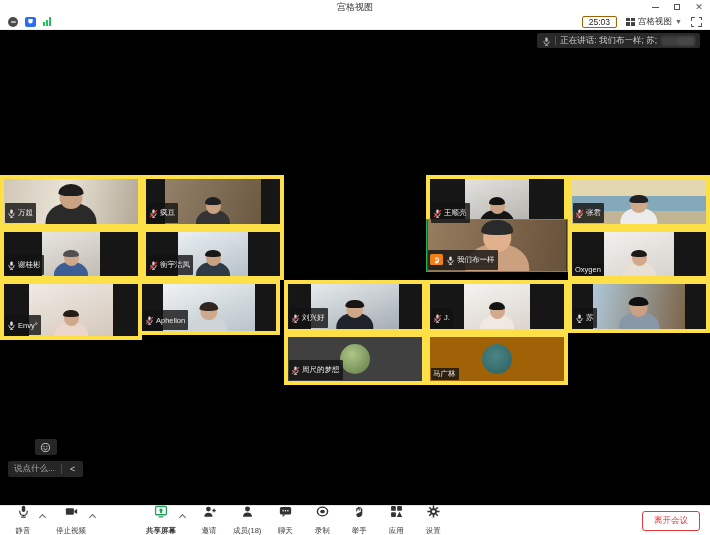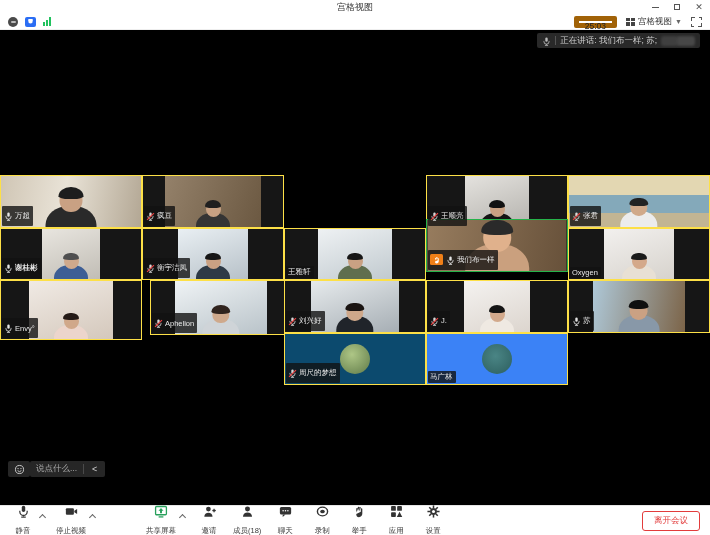--- a/index.html
+++ b/index.html
@@ -18,21 +18,21 @@
   
   .subbar{position:absolute;top:14px;left:0;right:0;height:16px;background:#fff;border-bottom:1px solid #eee;display:flex;align-items:center;padding:0 8px;gap:7px;}
   .ico-info{width:10px;height:10px;border-radius:50%;background:#4a4a4a;position:relative;}
   .ico-info::after{content:"";position:absolute;left:2.5px;top:4px;width:5px;height:2px;border-radius:2px;background:#bbb;}
   .ico-shield{width:11px;height:10px;border-radius:2px;background:#2a6df4;position:relative;}
   .ico-shield::after{content:"";position:absolute;left:3px;top:2px;width:5px;height:5px;background:#fff;clip-path:polygon(50% 0,100% 20%,85% 90%,50% 100%,15% 90%,0 20%);}
   .ico-signal{display:flex;align-items:flex-end;gap:1px;height:9px;}
   .ico-signal i{width:2px;background:#21c25e;display:block;}
   .ico-signal i:nth-child(1){height:4px;}.ico-signal i:nth-child(2){height:6px;}.ico-signal i:nth-child(3){height:9px;}
   .sub-spacer{flex:1;}
-  .timer{font-size:8.5px;color:#222;border:5px solid #a16207;border-radius:2px;padding:0 6px;height:12px;line-height:11px;}
+  .timer{font-size:8.5px;color:#222;border:1px solid #a16207;border-radius:2px;padding:0 6px;height:12px;line-height:11px;}
   .viewmode{display:flex;align-items:center;gap:3px;font-size:8.5px;color:#333;cursor:pointer;padding:0 2px;}
   .ico-gridview{display:grid;grid-template-columns:4px 4px;grid-template-rows:3.5px 3.5px;gap:1px;}
   .ico-gridview i{background:#444;display:block;}
   .caret{font-size:7px;color:#666;}
   .ico-fullscreen{width:11px;height:10px;position:relative;cursor:pointer;}
   .ico-fullscreen::before,.ico-fullscreen::after{content:"";position:absolute;width:3px;height:3px;border:1px solid #555;}
   .ico-fullscreen::before{left:0;top:0;border-right:none;border-bottom:none;box-shadow:8px 0 0 -1px #fff;}
   .ico-fullscreen::after{right:0;bottom:0;border-left:none;border-top:none;}
   .ico-fullscreen i{position:absolute;right:0;top:0;width:3px;height:3px;border:1px solid #555;border-left:none;border-bottom:none;}
   .ico-fullscreen b{position:absolute;left:0;bottom:0;width:3px;height:3px;border:1px solid #555;border-right:none;border-top:none;}
@@ -41,48 +41,48 @@
   .stage{position:absolute;top:30px;left:0;right:0;bottom:30px;background:#000;}
 
   .banner{position:absolute;top:3px;right:10px;height:15px;display:flex;align-items:center;gap:4px;background:rgba(43,43,43,.95);border-radius:2px;padding:0 5px;}
   .banner .vdiv{width:1px;height:9px;background:#555;}
   .banner .txt{font-size:8.5px;color:#cfcfcf;white-space:nowrap;}
   .blur-blob{width:18px;height:10px;background:#3f3f3f;border-radius:3px;filter:blur(1px);}
   .blur-blob+.blur-blob{margin-left:-6px;background:#474747;}
 
   
   .grid{position:absolute;left:0;top:145px;width:710px;height:210px;}
-  .tile{position:absolute;background:#161616;border:1px solid #fde047;overflow:hidden;cursor:pointer;}
+  .tile{position:absolute;background:#161616;border:4px solid #fde047;overflow:hidden;cursor:pointer;}
   .tile.active{border:1.5px solid #26b24a;z-index:2;}
   .video{position:absolute;top:0;bottom:0;left:50%;transform:translateX(-50%);overflow:hidden;}
   .person{position:absolute;left:50%;bottom:0;transform:translateX(-50%);display:flex;flex-direction:column;align-items:center;}
   .head{width:calc(15px * var(--s,1));height:calc(15px * var(--s,1));background:var(--skin,#c9a183);border-radius:50%;position:relative;z-index:1;}
   .head::before{content:"";position:absolute;top:-9%;left:-6%;right:-6%;height:52%;background:var(--hair,#222);border-radius:50% 50% 42% 42% / 80% 80% 25% 25%;}
   .torso{width:calc(34px * var(--s,1));height:calc(14px * var(--s,1));background:var(--shirt,#333);border-radius:45% 45% 0 0/90% 90% 0 0;margin-top:calc(-4px * var(--s,1));}
   .avatar{position:absolute;left:50%;top:50%;transform:translate(-50%,-50%);width:30px;height:30px;border-radius:50%;}
   .name-tag{position:absolute;left:1px;bottom:1px;display:flex;align-items:center;gap:2px;background:rgba(18,18,18,.8);border-radius:1px;padding:1px 3px 1px 2px;max-width:96%;z-index:3;}
   .name-tag .nm{font-size:7.5px;color:#e9e9e9;white-space:nowrap;overflow:hidden;text-overflow:ellipsis;}
   .hand-badge{width:13px;height:11px;background:#f08018;border-radius:1.5px;display:flex;align-items:center;justify-content:center;margin-right:1px;}
 
   
-  .chatbar{position:absolute;left:8px;bottom:28px;display:flex;align-items:center;}
+  .chatbar{position:absolute;left:8px;bottom:28px;display:flex;align-items:center;gap:6px;flex-direction:column;}
   .emoji-btn{width:22px;height:16px;background:#262626;border-radius:2px;display:flex;align-items:center;justify-content:center;cursor:pointer;}
   .chat-box{height:16px;background:#262626;border-radius:2px;display:flex;align-items:center;padding:0 6px;gap:6px;cursor:text;}
   .chat-box .ph{font-size:8.5px;color:#a8a8a8;}
   .chat-box .vdiv{width:1px;height:10px;background:#4a4a4a;}
   .chat-collapse{font-size:9px;color:#cfcfcf;cursor:pointer;padding:0 2px;}
 
   
   .toolbar{position:absolute;bottom:0;left:0;right:0;height:30px;background:#fff;border-top:1px solid #e6e6e6;display:flex;align-items:center;padding:0 10px;}
   .tb-btn{display:flex;align-items:center;cursor:pointer;margin-right:11px;}
   .tb-item{display:flex;flex-direction:column;align-items:center;justify-content:center;gap:8px;min-width:26px;}
   .tb-item .ic{height:13px;display:flex;align-items:center;justify-content:center;}
   .tb-item .lb{font-size:7.5px;color:#3a3a3a;white-space:nowrap;}
   .chev{width:5px;height:5px;border-left:1.2px solid #666;border-top:1.2px solid #666;transform:rotate(45deg);margin:0 0 6px 4px;}
-  .gap-before{margin-left:40px;}
+  .gap-before{margin-left:40px;font-weight:bold;}
   .leave-btn{margin-left:auto;border:1px solid #e23c3c;color:#e23c3c;background:#fff;border-radius:3px;font-size:8.5px;padding:3px 11px;cursor:pointer;}
 </style>
 </head>
 <body>
 
 <div class="window">
 
   <div class="titlebar">
     <span class="title">宫格视图</span>
     <div class="win-controls">
@@ -206,21 +206,21 @@
       <span class="mic-slot"><svg width="9" height="9" viewBox="0 0 12 12">
                 <rect x="4.4" y="0.8" width="3.2" height="5.6" rx="1.6" fill="#d8d8d8"></rect>
                 <path d="M2.6 5.2v1a3.4 3.4 0 0 0 6.8 0v-1" fill="none" stroke="#d8d8d8" stroke-width="1.1"></path>
                 <line x1="6" y1="9.6" x2="6" y2="10.7" stroke="#d8d8d8" stroke-width="1.1"></line>
                 <line x1="3.9" y1="11.2" x2="8.1" y2="11.2" stroke="#d8d8d8" stroke-width="1.1"></line>
                 <line x1="1.4" y1="10.6" x2="10.6" y2="1.4" stroke="#e84040" stroke-width="1.6"></line>
               </svg></span>
       <span class="nm">张君</span>
     </div>
   </div>
-        <div class="tile" style="left: 0px; top: 52.5px; width: 142px; height: 52.5px; font-weight: bold;">
+        <div class="tile" style="left: 0px; top: 52.5px; width: 142px; height: 52.5px;">
     <div class="video" style="width: 58px; background: linear-gradient(160deg, rgb(232, 229, 223), rgb(193, 189, 181)); --s: 1; --skin: #d0a98c; --hair: #4f4f4f; --shirt: #3d5e95;">
       <div class="person">
         <div class="head"></div>
               <div class="torso"></div>
       </div>
     </div>
     <div class="name-tag">
 
       <span class="mic-slot"><svg width="9" height="9" viewBox="0 0 12 12">
                 <rect x="4.4" y="0.8" width="3.2" height="5.6" rx="1.6" fill="#e5e5e5"></rect>
@@ -241,32 +241,20 @@
     <div class="name-tag">
 
       <span class="mic-slot"><svg width="9" height="9" viewBox="0 0 12 12">
                 <rect x="4.4" y="0.8" width="3.2" height="5.6" rx="1.6" fill="#d8d8d8"></rect>
                 <path d="M2.6 5.2v1a3.4 3.4 0 0 0 6.8 0v-1" fill="none" stroke="#d8d8d8" stroke-width="1.1"></path>
                 <line x1="6" y1="9.6" x2="6" y2="10.7" stroke="#d8d8d8" stroke-width="1.1"></line>
                 <line x1="3.9" y1="11.2" x2="8.1" y2="11.2" stroke="#d8d8d8" stroke-width="1.1"></line>
                 <line x1="1.4" y1="10.6" x2="10.6" y2="1.4" stroke="#e84040" stroke-width="1.6"></line>
               </svg></span>
       <span class="nm">衡宇洁凤</span>
-    </div>
-  </div>
-        <div class="tile" style="left: 284px; top: 52.5px; width: 142px; height: 52.5px;">
-    <div class="video" style="width: 74px; background: linear-gradient(160deg, rgb(238, 241, 243), rgb(193, 202, 207)); --s: 1; --skin: #c9a183; --hair: #161616; --shirt: #5f6e4e;">
-      <div class="person">
-        <div class="head"></div>
-              <div class="torso"></div>
-      </div>
-    </div>
-    <div class="name-tag">
-
-      <span class="nm">王雅轩</span>
     </div>
   </div>
         <div class="tile active" style="left: 426px; top: 44px; width: 142px; height: 52.5px; text-decoration: underline;">
     <div class="video" style="width: 139px; background: linear-gradient(100deg, rgb(151, 124, 94), rgb(103, 81, 58)); --s: 1.9; --skin: #e0b18c; --hair: #2a2a2a; --shirt: #caa07e;">
       <div class="person">
         <div class="head"></div>
               <div class="torso"></div>
       </div>
     </div>
     <div class="name-tag">
@@ -307,21 +295,21 @@
 
       <span class="mic-slot"><svg width="9" height="9" viewBox="0 0 12 12">
                 <rect x="4.4" y="0.8" width="3.2" height="5.6" rx="1.6" fill="#e5e5e5"></rect>
                 <path d="M2.6 5.2v1a3.4 3.4 0 0 0 6.8 0v-1" fill="none" stroke="#e5e5e5" stroke-width="1.1"></path>
                 <line x1="6" y1="9.6" x2="6" y2="10.7" stroke="#e5e5e5" stroke-width="1.1"></line>
                 <line x1="3.9" y1="11.2" x2="8.1" y2="11.2" stroke="#e5e5e5" stroke-width="1.1"></line>
               </svg></span>
       <span class="nm">Envy°</span>
     </div>
   </div>
-        <div class="tile" style="left: 150px; top: 105px; width: 142px; height: 55px;">
+        <div class="tile" style="left: 138px; top: 105px; width: 142px; height: 55px;">
     <div class="video" style="width: 92px; background: linear-gradient(160deg, rgb(239, 243, 245), rgb(185, 195, 201)); --s: 1.1; --skin: #cfa98c; --hair: #30241e; --shirt: #cfd4d8;">
       <div class="person">
         <div class="head"></div>
               <div class="torso"></div>
       </div>
     </div>
     <div class="name-tag">
 
       <span class="mic-slot"><svg width="9" height="9" viewBox="0 0 12 12">
                 <rect x="4.4" y="0.8" width="3.2" height="5.6" rx="1.6" fill="#d8d8d8"></rect>
@@ -382,36 +370,36 @@
 
       <span class="mic-slot"><svg width="9" height="9" viewBox="0 0 12 12">
                 <rect x="4.4" y="0.8" width="3.2" height="5.6" rx="1.6" fill="#e5e5e5"></rect>
                 <path d="M2.6 5.2v1a3.4 3.4 0 0 0 6.8 0v-1" fill="none" stroke="#e5e5e5" stroke-width="1.1"></path>
                 <line x1="6" y1="9.6" x2="6" y2="10.7" stroke="#e5e5e5" stroke-width="1.1"></line>
                 <line x1="3.9" y1="11.2" x2="8.1" y2="11.2" stroke="#e5e5e5" stroke-width="1.1"></line>
               </svg></span>
       <span class="nm">苏</span>
     </div>
   </div>
-        <div class="tile" style="left: 284px; top: 157.5px; width: 142px; height: 52.5px; background: #0c4a6e;">
+        <div class="tile" style="left: 284px; top: 157.5px; width: 142px; height: 52.5px; background: #404040;">
           <div class="avatar" style="background: radial-gradient(circle at 40% 35%, rgb(174, 198, 134), rgb(95, 122, 72));"></div>
 
     <div class="name-tag">
 
       <span class="mic-slot"><svg width="9" height="9" viewBox="0 0 12 12">
                 <rect x="4.4" y="0.8" width="3.2" height="5.6" rx="1.6" fill="#d8d8d8"></rect>
                 <path d="M2.6 5.2v1a3.4 3.4 0 0 0 6.8 0v-1" fill="none" stroke="#d8d8d8" stroke-width="1.1"></path>
                 <line x1="6" y1="9.6" x2="6" y2="10.7" stroke="#d8d8d8" stroke-width="1.1"></line>
                 <line x1="3.9" y1="11.2" x2="8.1" y2="11.2" stroke="#d8d8d8" stroke-width="1.1"></line>
                 <line x1="1.4" y1="10.6" x2="10.6" y2="1.4" stroke="#e84040" stroke-width="1.6"></line>
               </svg></span>
       <span class="nm">周尺的梦想</span>
     </div>
   </div>
-        <div class="tile" style="left: 426px; top: 157.5px; width: 142px; height: 52.5px; background: #3b82f6;">
+        <div class="tile" style="left: 426px; top: 157.5px; width: 142px; height: 52.5px; background: #a16207;">
           <div class="avatar" style="background: radial-gradient(circle at 45% 40%, rgb(74, 133, 133), rgb(44, 94, 94));"></div>
 
     <div class="name-tag">
 
       <span class="nm">马广林</span>
     </div>
   </div>
       </div>
 
     <div class="chatbar">

